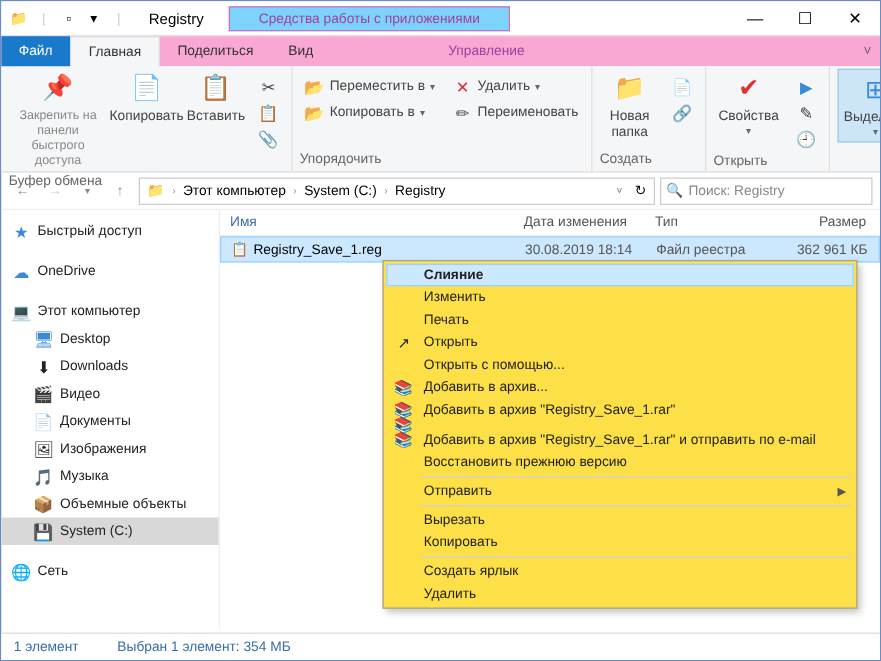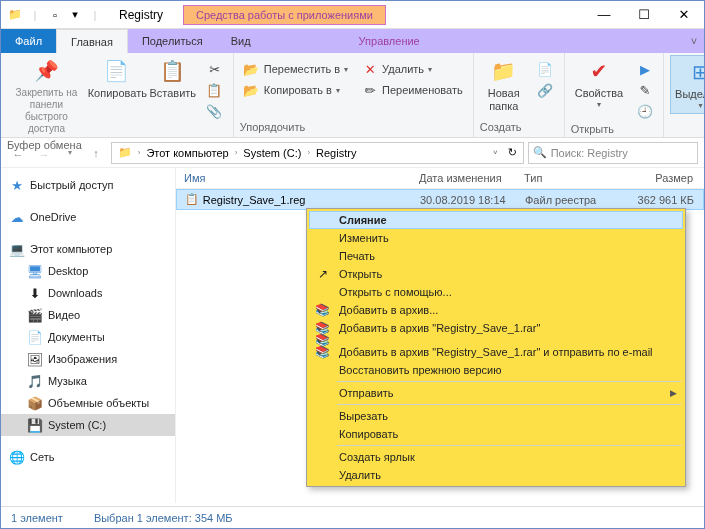--- a/index.html
+++ b/index.html
@@ -1,25 +1,25 @@
 <!DOCTYPE html>
 <html><head>
 <meta charset="utf-8">
 <style>
 * { margin: 0; padding: 0; box-sizing: border-box; font-family: "Segoe UI", Tahoma, sans-serif; font-size: 11px; }
 body { background: #fff; width: 705px; height: 529px; overflow: hidden; position: relative; border: 1px solid #6a8cc6; }
 .titlebar { height: 28px; display: flex; align-items: center; background: #fff; border-bottom: 1px solid #e0e0e0; }
 .titlebar .qat { display: flex; align-items: center; gap: 4px; padding: 0 6px; }
 .titlebar .qat span { width: 16px; height: 16px; display: inline-flex; align-items: center; justify-content: center; }
 .titlebar .wtitle { padding: 0 20px 0 10px; font-size: 12px; }
-.titlebar .apptools { background: #fdba74; border: 1px solid #d070c0; padding: 3px 12px; color: #a040a0; font-size: 11px; }
+.titlebar .apptools { background: #7dd3fc; border: 1px solid #d070c0; padding: 3px 23px; color: #a040a0; font-size: 11px; }
 .titlebar .spacer { flex: 1; }
 .titlebar .winbtns { display: flex; }
 .titlebar .winbtns div { width: 40px; height: 28px; display: flex; align-items: center; justify-content: center; font-size: 13px; }
-.tabs { height: 24px; display: flex; align-items: stretch; background: #c4b5fd; }
+.tabs { height: 24px; display: flex; align-items: stretch; background: #f9a8d4; }
 .tabs .tab { padding: 4px 14px; display: flex; align-items: center; color: #333; }
 .tabs .tab.file { background: #1979ca; color: #fff; }
 .tabs .tab.active { background: #f5f6f7; border: 1px solid #ddd; border-bottom: none; }
 .tabs .tab.purple { color: #a040a0; margin-left: 80px; }
 .tabs .dropdown-caret { width: 20px; display: flex; align-items: center; justify-content: center; margin-left: auto; color: #666; }
 .ribbon { height: 85px; background: #f5f6f7; border-bottom: 1px solid #ddd; display: flex; }
 .rgroup { border-right: 1px solid #e0e0e0; padding: 2px 6px; display: flex; flex-direction: column; }
 .rgroup .rbody { flex: 1; display: flex; align-items: flex-start; gap: 6px; }
 .rgroup .rlabel { color: #666; font-size: 11px; padding: 2px 0; }
 .bigbtn { display: flex; flex-direction: column; align-items: center; justify-content: flex-start; padding: 2px 4px; min-width: 48px; text-align: center; line-height: 1.2; color: #444; }

